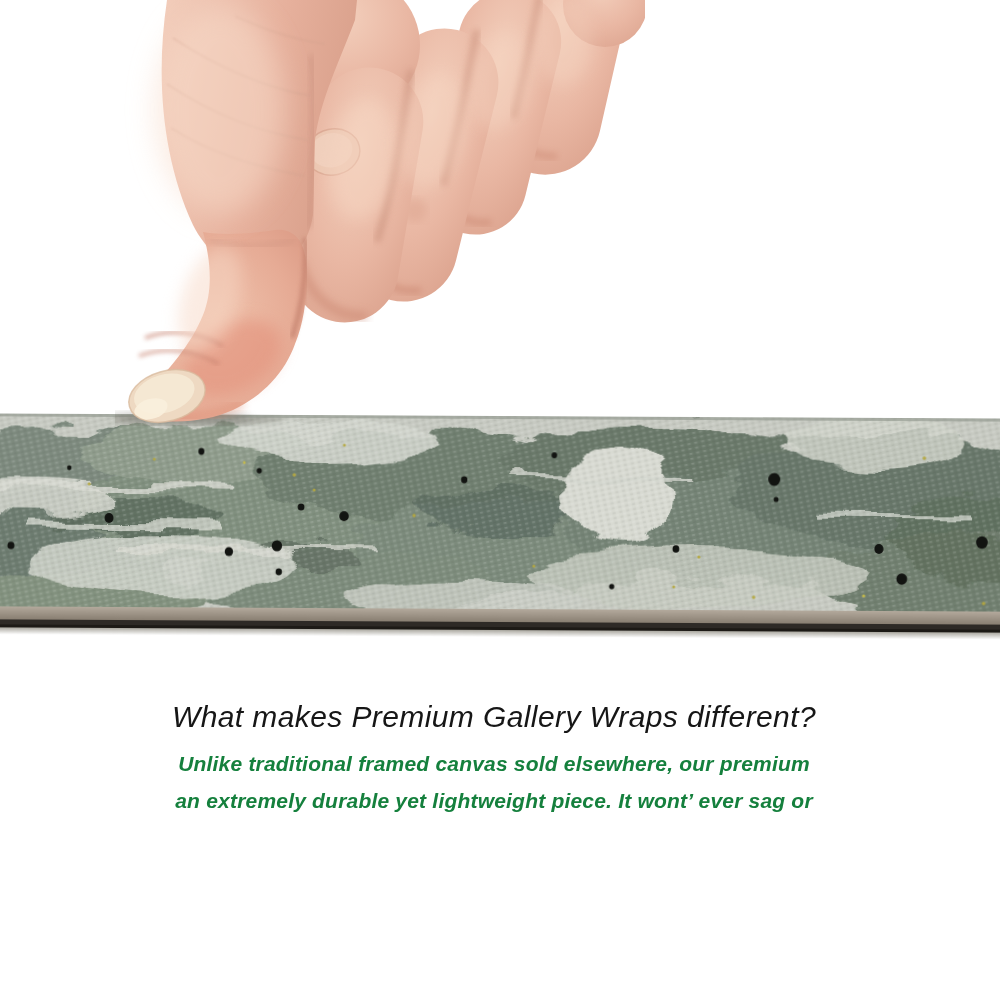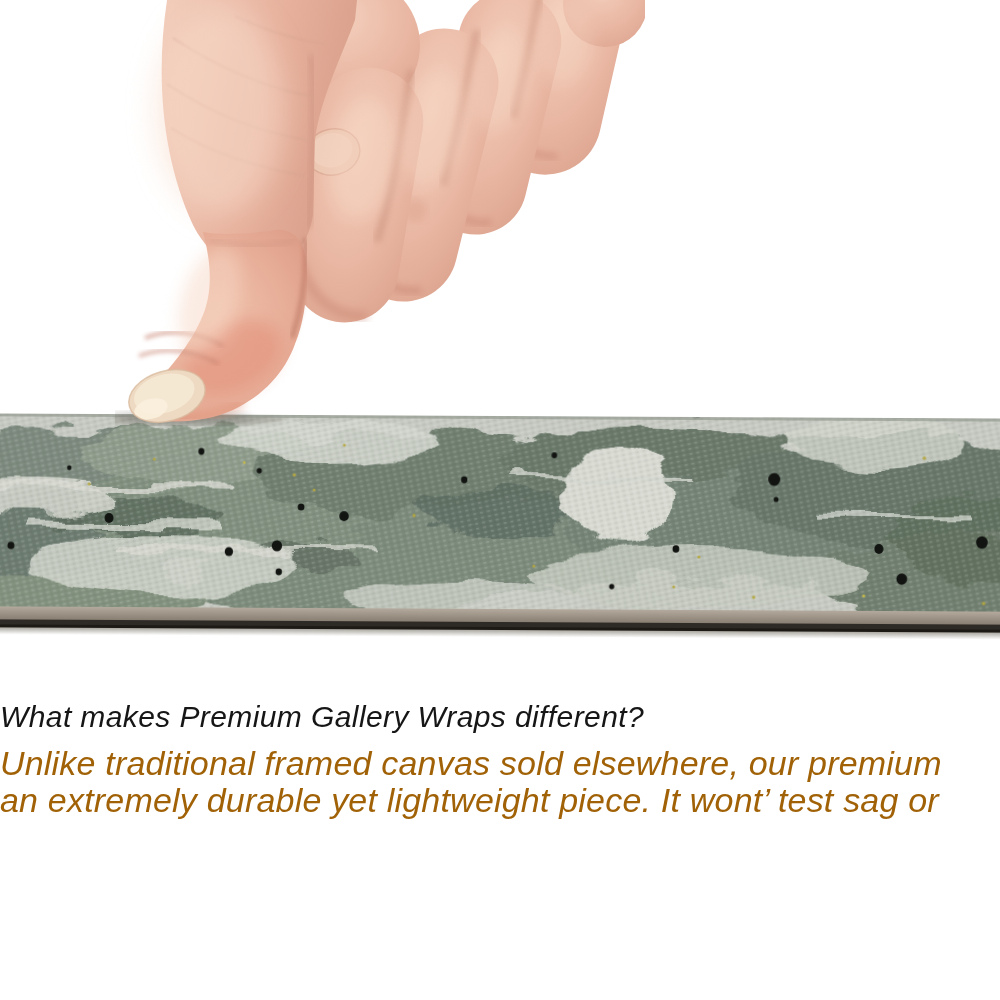--- a/index.html
+++ b/index.html
@@ -7,29 +7,29 @@
     position:relative;width:1000px;height:1000px;background:#ffffff;
     overflow:hidden;font-family:"Liberation Sans",sans-serif;
   }
   .hand-svg{position:absolute;left:115px;top:0;width:530px;height:430px;z-index:3;}
   .strip-wrap{
     position:absolute;left:-6px;top:416px;width:1012px;height:226px;z-index:1;
     transform:rotate(0.3deg);transform-origin:50% 50%;
   }
   .info-block{
     position:absolute;left:0;right:12px;top:700px;z-index:2;
-    text-align:left;color:#1e1e1e;
+    text-align:center;color:#1e1e1e;
   }
   .info-heading{
     font-style:italic;font-weight:400;font-size:30px;letter-spacing:0.4px;
     margin:0 0 11px 0;color:#161616;
   }
   .info-line{
-    font-style:italic;font-weight:400;font-size:34px;line-height:37px;
-    letter-spacing:0.2px;color:#a16207;
+    font-style:italic;font-weight:700;font-size:21px;line-height:37px;
+    letter-spacing:0.2px;color:#15803d;
   }
 </style>
 </head>
 <body>
 
 <div class="stage">
 
   <svg class="hand-svg" viewBox="0 0 530 430" aria-hidden="true">
     <defs>
       <radialGradient id="gA" cx="0.45" cy="0.3" r="0.85">
@@ -250,16 +250,16 @@
       <rect x="0" y="193" width="1012" height="14" fill="url(#bandG)"></rect>
       <rect x="0" y="206" width="1012" height="8" fill="#2e2a25" filter="url(#sb1)"></rect>
       <rect x="0" y="211" width="1012" height="3" fill="#1d1a16"></rect>
       <rect x="0" y="214" width="1012" height="7" fill="url(#fadeG)"></rect>
     </svg>
   </div>
 
   <div class="info-block">
     <h1 class="info-heading">What makes Premium Gallery Wraps different?</h1>
     <div class="info-line">Unlike traditional framed canvas sold elsewhere, our premium</div>
-    <div class="info-line">an extremely durable yet lightweight piece. It wont’ test sag or</div>
+    <div class="info-line">an extremely durable yet lightweight piece. It wont’ ever sag or</div>
   </div>
 
 </div>
 
 </body></html>

